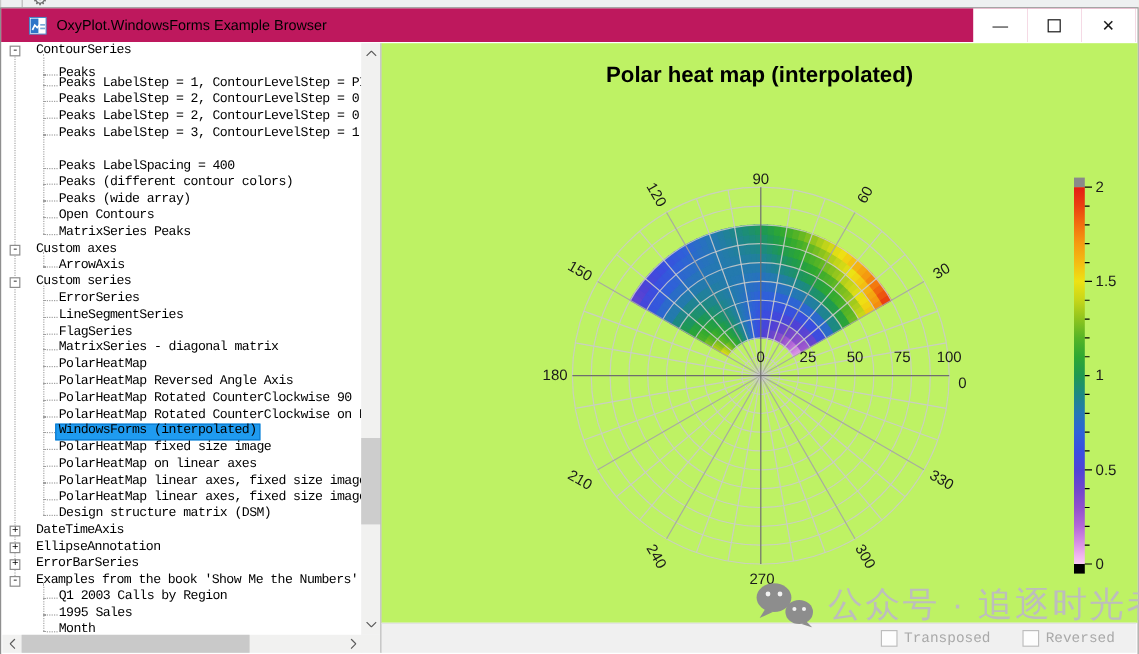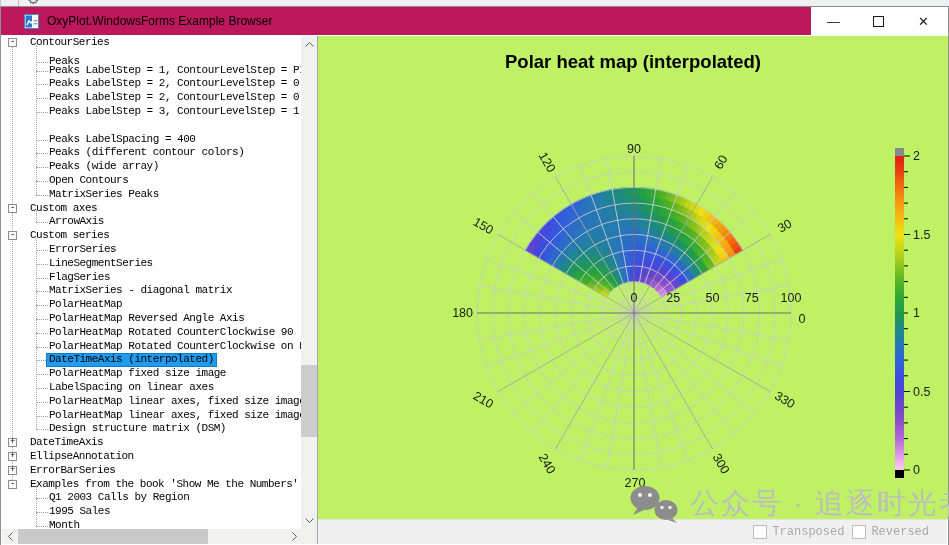--- a/index.html
+++ b/index.html
@@ -35,21 +35,21 @@
   #vscroll .sarrow{position:absolute;left:0;width:16px;height:17px;display:flex;align-items:center;justify-content:center;}
   #vscroll .thumb{position:absolute;left:0;top:329px;width:16px;height:72px;background:#cdcdcd;}
   #hscroll{left:2px;top:529px;width:300px;height:15px;background:#f1f1f0;}
   #hscroll .sarrow{position:absolute;top:0;width:16px;height:15px;display:flex;align-items:center;justify-content:center;}
   #hscroll .thumb{position:absolute;left:16px;top:0;width:190px;height:15px;background:#c9c9c9;}
   #scroll-corner{left:301px;top:529px;width:16px;height:15px;background:#f1f1f0;}
   #tree-divider{left:317px;top:36px;width:1px;height:508px;background:#a7a7a7;}
   
   #plot-wrap{left:318px;top:36px;width:630px;height:483px;background:#bef264;}
   #bottom-bar{left:318px;top:519px;width:629px;height:25px;background:#f0f0f0;border-top:1px solid #e2e2e2;
-              display:flex;align-items:center;justify-content:flex-end;gap:8px;padding-right:18px;box-sizing:border-box;
+              display:flex;align-items:center;justify-content:flex-end;gap:27px;padding-right:18px;box-sizing:border-box;
               font-family:"Liberation Mono","DejaVu Sans Mono",monospace;font-size:12px;color:#a9a9a9;}
   .chk{display:flex;align-items:center;gap:5px;}
   .chk .box{width:12px;height:12px;background:#fdfdfd;border:1px solid #bdbdbd;display:inline-block;}
   
   #watermark{left:630px;top:484px;height:40px;display:flex;align-items:center;gap:8px;z-index:5;}
   #watermark .wtext{font-size:29px;color:#bdbdbd;letter-spacing:2px;white-space:nowrap;}
 </style>
 </head>
 <body>
 
@@ -147,27 +147,27 @@
     <div class="trow lvl1" style="top:276.0px;padding-left:45px;">
       <span class="lbl">PolarHeatMap Reversed Angle Axis</span>
     </div>
     <div class="trow lvl1" style="top:289.8px;">
       <span class="lbl">PolarHeatMap Rotated CounterClockwise 90</span>
     </div>
     <div class="trow lvl1" style="top:303.6px;">
       <span class="lbl">PolarHeatMap Rotated CounterClockwise on PI</span>
     </div>
     <div class="trow lvl1" style="top:317.4px;">
-      <span class="lbl sel">DateTimeAxis (interpolated)</span>
+      <span class="lbl sel">WindowsForms (interpolated)</span>
     </div>
     <div class="trow lvl1" style="top:331.2px;">
       <span class="lbl">PolarHeatMap fixed size image</span>
     </div>
     <div class="trow lvl1" style="top:345.0px;">
-      <span class="lbl">LabelSpacing on linear axes</span>
+      <span class="lbl">PolarHeatMap on linear axes</span>
     </div>
     <div class="trow lvl1" style="top:358.8px;">
       <span class="lbl">PolarHeatMap linear axes, fixed size image</span>
     </div>
     <div class="trow lvl1" style="top:372.6px;">
       <span class="lbl">PolarHeatMap linear axes, fixed size image</span>
     </div>
     <div class="trow lvl1" style="top:386.4px;">
       <span class="lbl">Design structure matrix (DSM)</span>
     </div>

